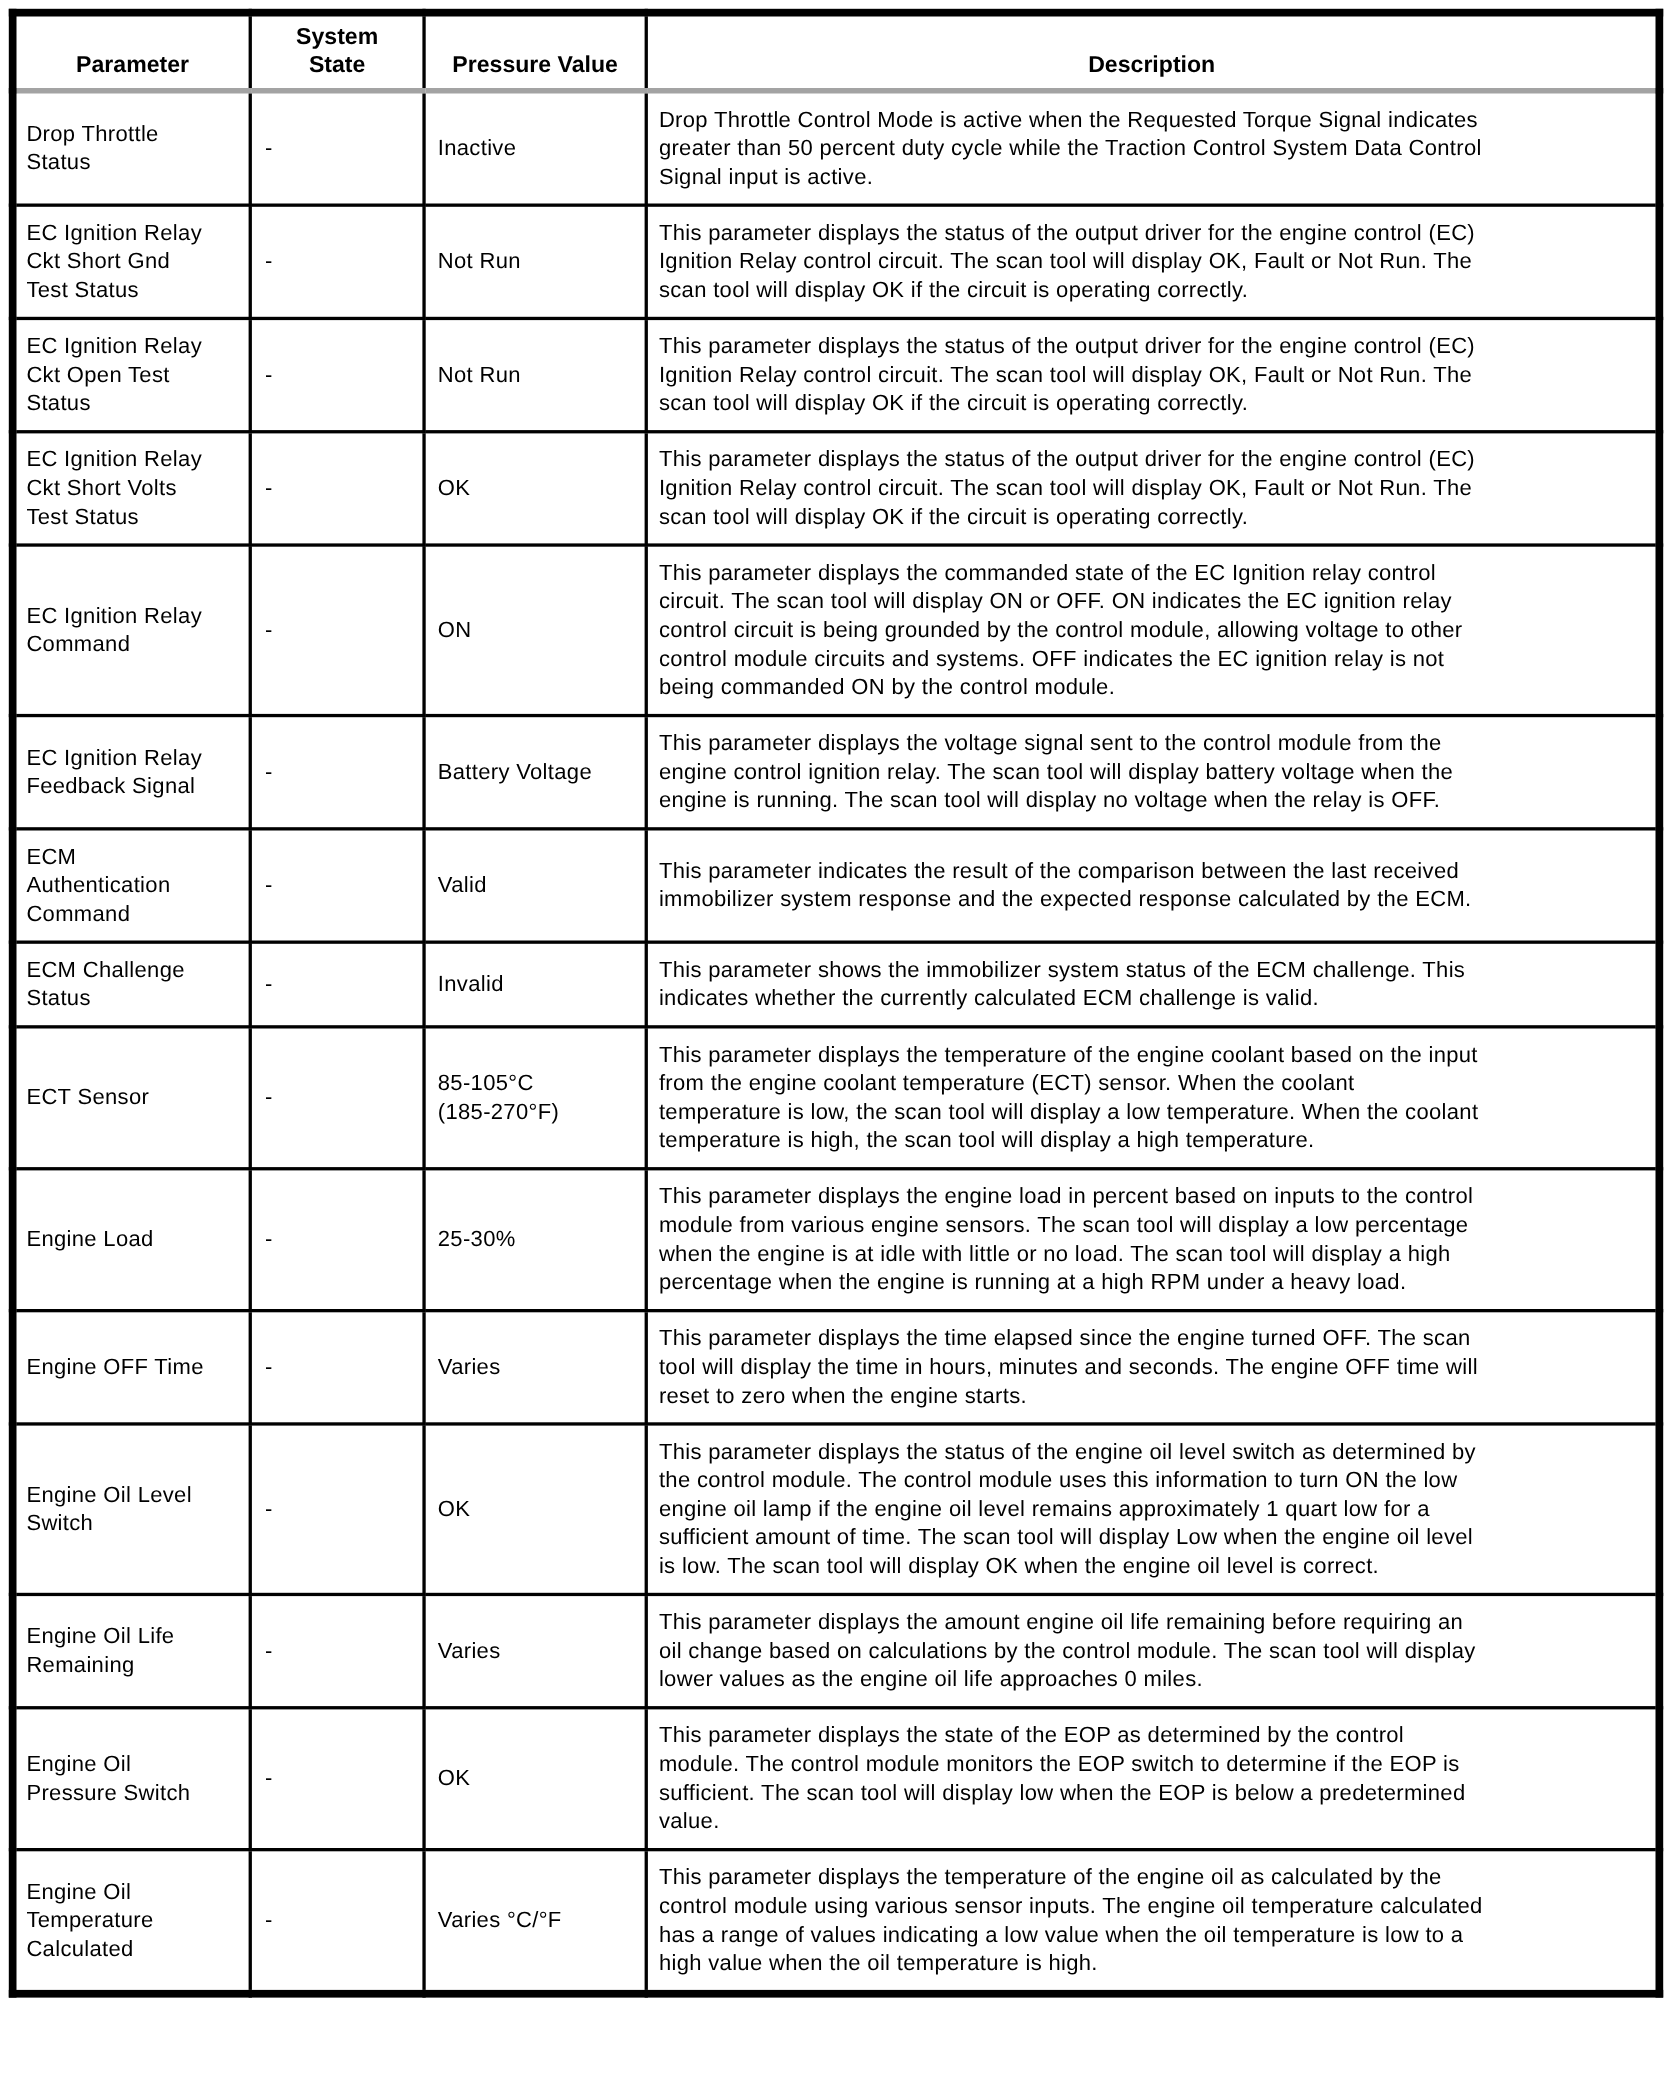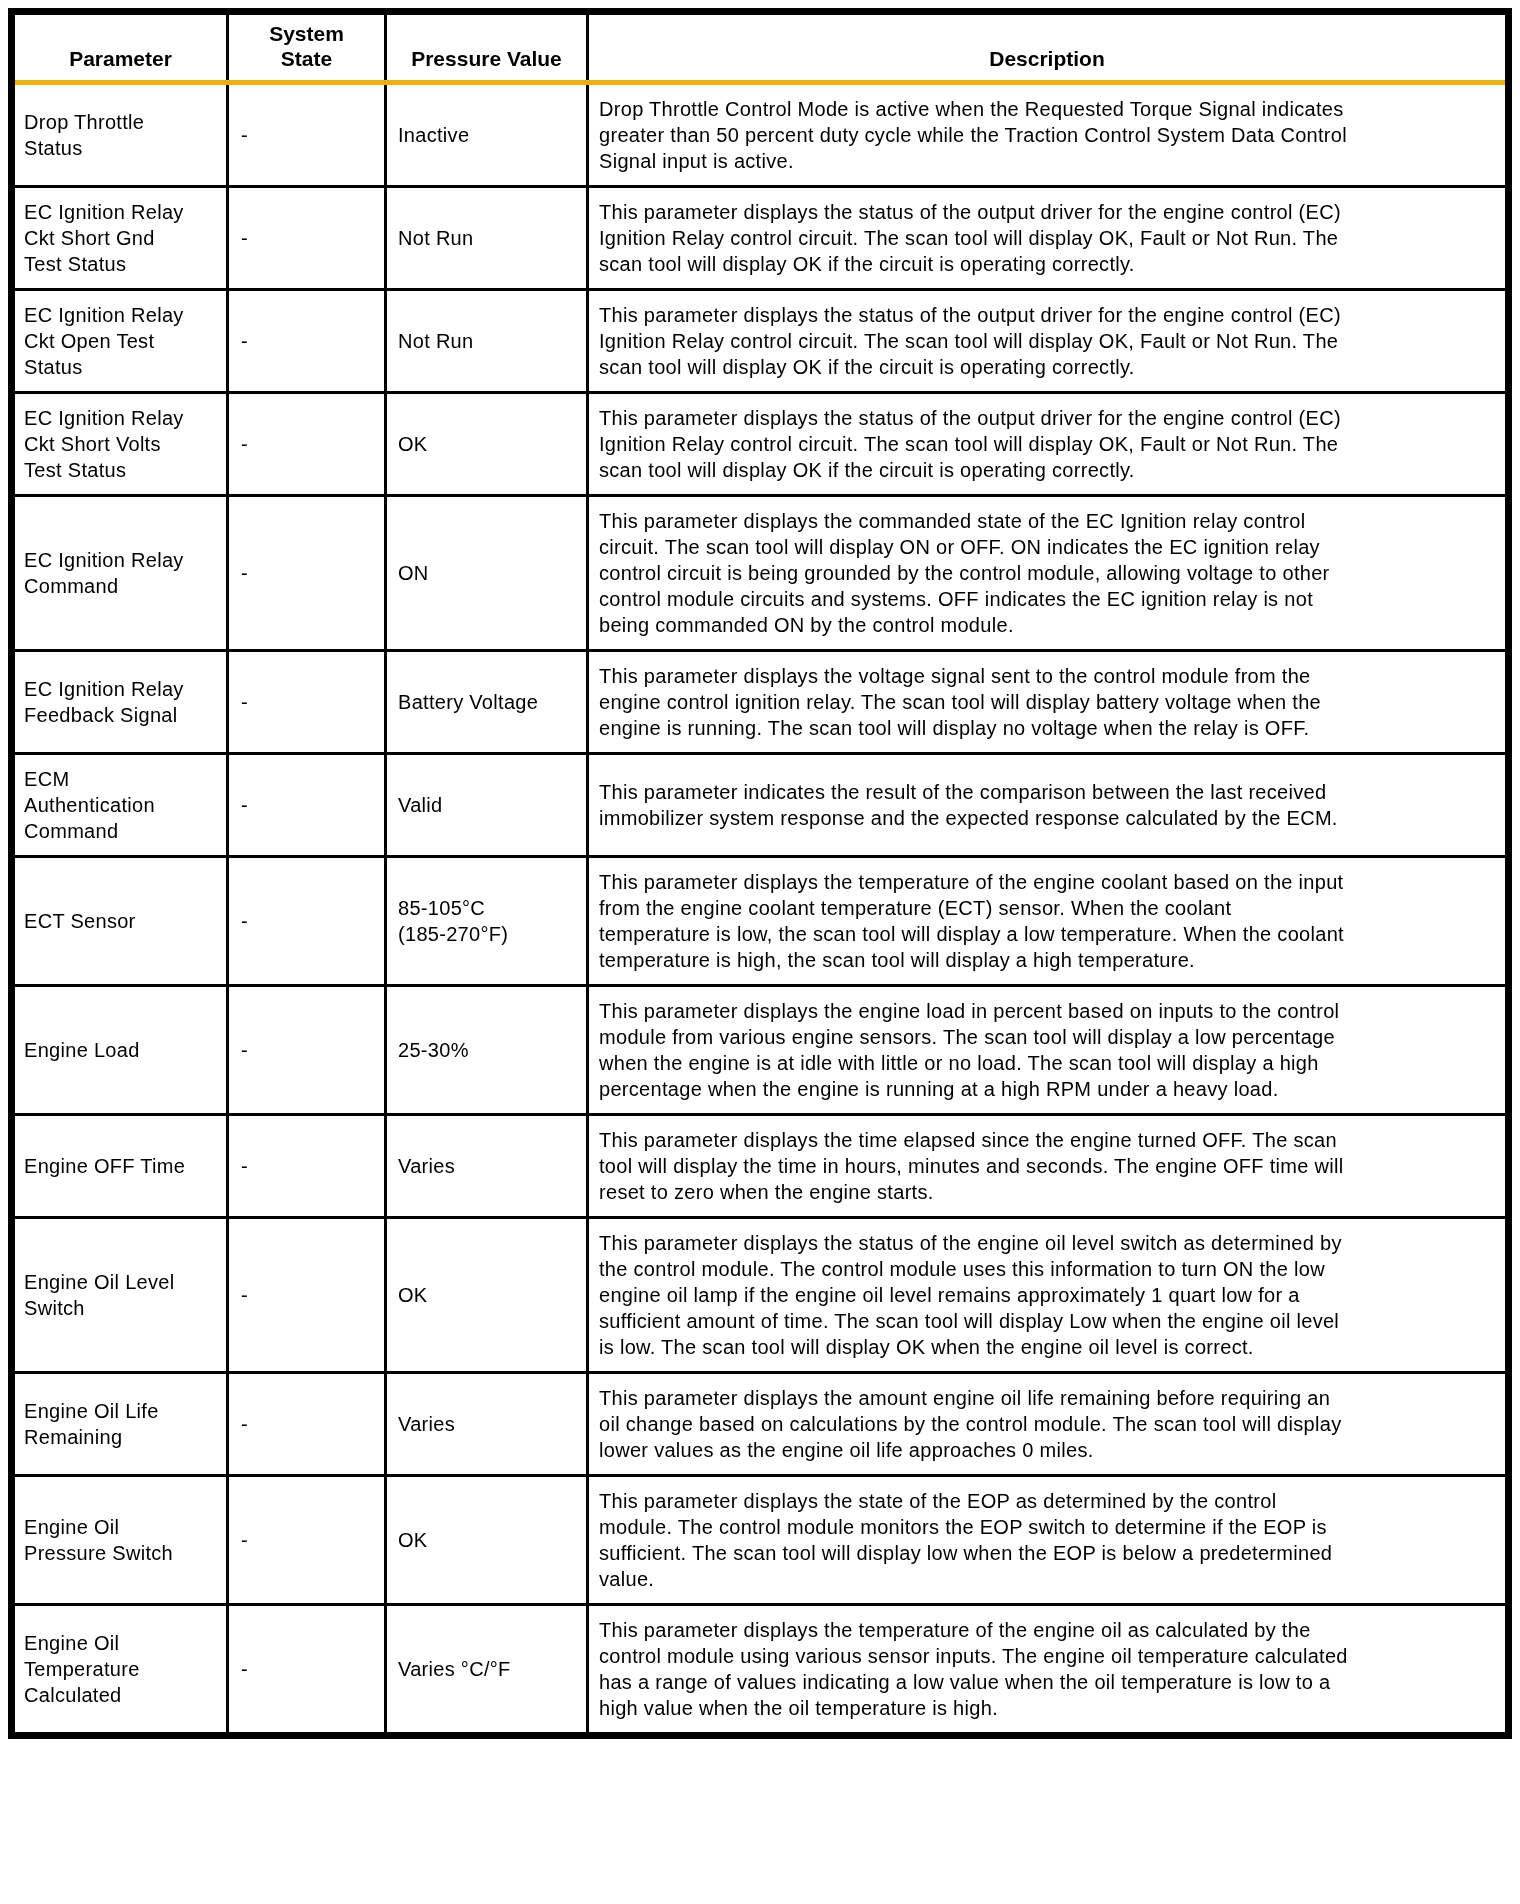--- a/index.html
+++ b/index.html
@@ -26,21 +26,21 @@
   }
   col.c-param    { width: 216px; }
   col.c-state    { width: 158px; }
   col.c-expected { width: 202px; }
   th, td {
     border: 3px solid #000000;
     box-sizing: border-box;
     overflow: hidden;
   }
   thead th {
-    border-bottom: 5px solid #eab308;
+    border-bottom: 5px solid #a3a3a3;
     font-size: 21px;
     font-weight: bold;
     line-height: 25px;
     text-align: center;
     vertical-align: bottom;
     padding: 6px 4px 9px 4px;
     white-space: pre-line;
   }
   tbody td {
     font-size: 20px;
@@ -138,20 +138,28 @@
         <tr>
     <td class="cell-param">ECM
 Authentication
 Command</td>
     <td class="cell-state">-</td>
     <td class="cell-expected">Valid</td>
     <td class="cell-desc">This parameter indicates the result of the comparison between the last received
 immobilizer system response and the expected response calculated by the ECM.</td>
   </tr>
         <tr>
+    <td class="cell-param">ECM Challenge
+Status</td>
+    <td class="cell-state">-</td>
+    <td class="cell-expected">Invalid</td>
+    <td class="cell-desc">This parameter shows the immobilizer system status of the ECM challenge. This
+indicates whether the currently calculated ECM challenge is valid.</td>
+  </tr>
+        <tr>
     <td class="cell-param">ECT Sensor</td>
     <td class="cell-state">-</td>
     <td class="cell-expected">85-105°C
 (185-270°F)</td>
     <td class="cell-desc">This parameter displays the temperature of the engine coolant based on the input
 from the engine coolant temperature (ECT) sensor. When the coolant
 temperature is low, the scan tool will display a low temperature. When the coolant
 temperature is high, the scan tool will display a high temperature.</td>
   </tr>
         <tr>

